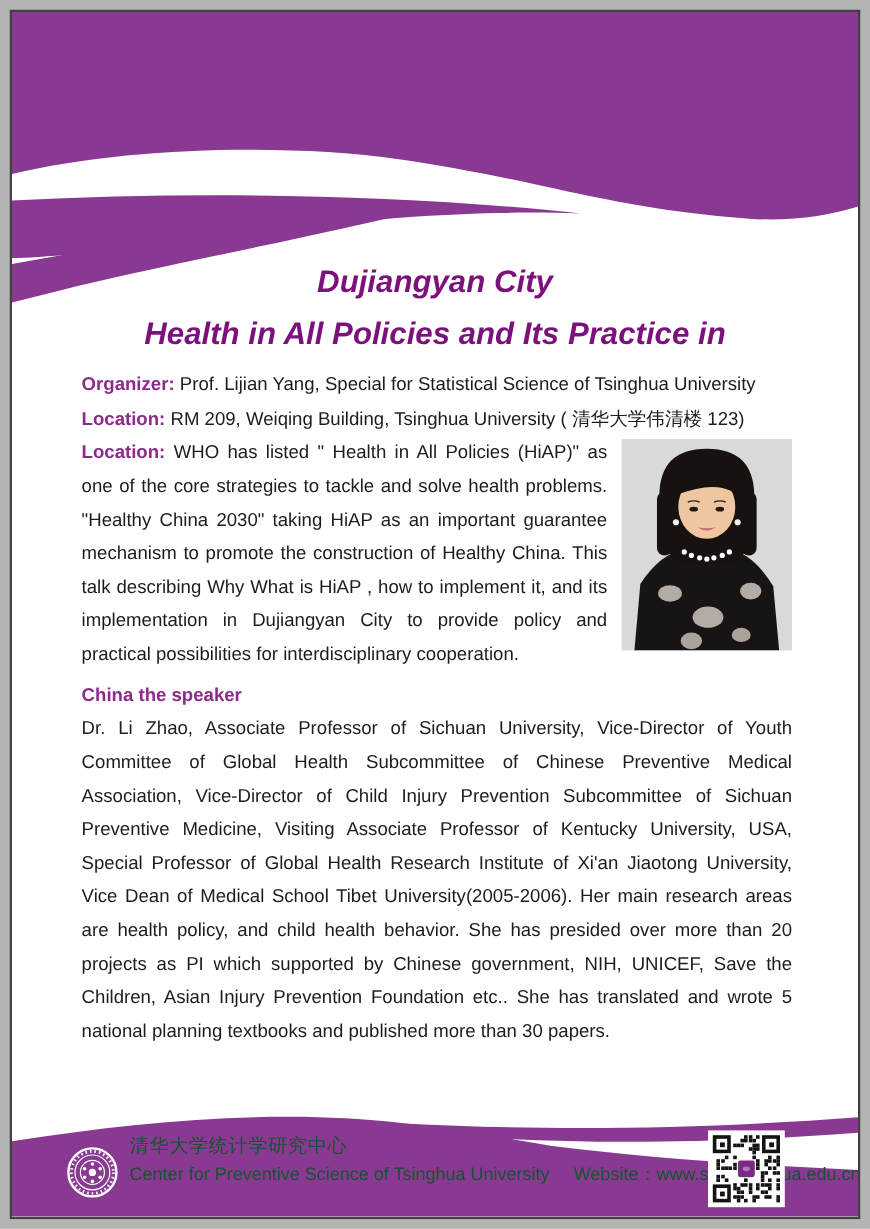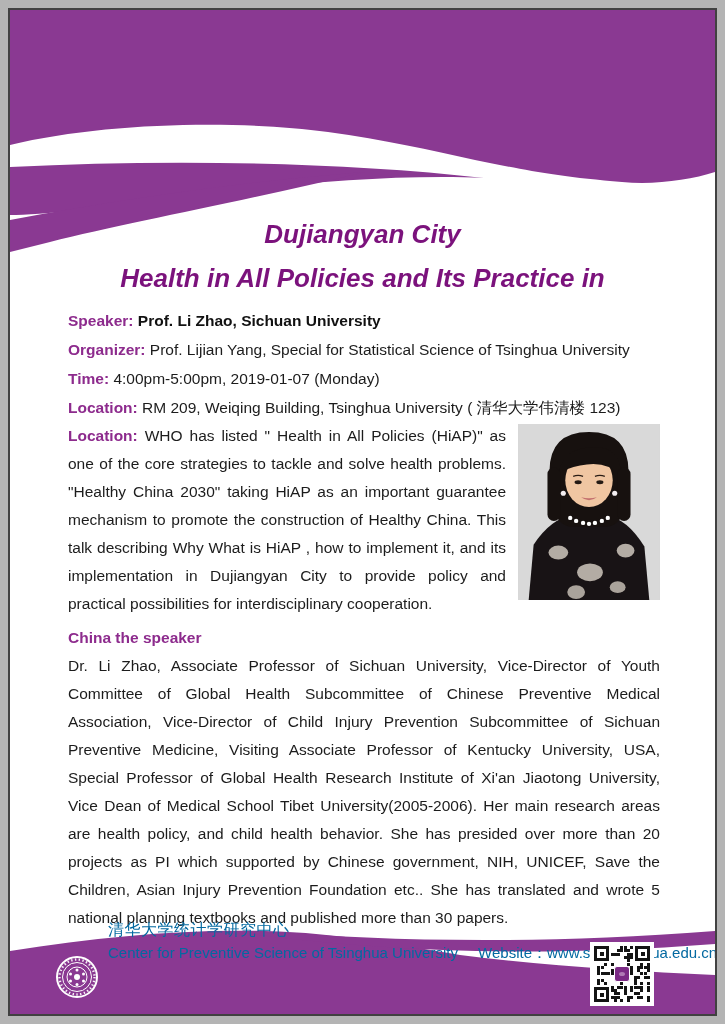--- a/index.html
+++ b/index.html
@@ -32,21 +32,21 @@
   .para{text-align:justify;line-height:28px;}
   .abstract{margin-top:0;}
   .photo{
     float:right;width:142px;height:176px;margin:2px 0 6px 12px;
     background:#d9d9d9;
   }
   .about-h{color:#8d2b8d;font-weight:bold;line-height:28px;margin-top:6px;}
   
   .ftr-svg{position:absolute;left:0;bottom:0;width:705px;height:95px;display:block;}
   .ftr-logo{position:absolute;left:45px;top:945px;width:44px;height:44px;}
-  .ftr-text{position:absolute;left:98px;top:908px;color:#0369a1;font-weight:300;}
+  .ftr-text{position:absolute;left:98px;top:934px;color:#14532d;font-weight:300;}
   .ftr-zh{font-size:16px;line-height:24px;letter-spacing:0.5px;}
   .ftr-en{font-size:15px;line-height:22px;white-space:nowrap;}
   .ftr-web{margin-left:16px;}
   
   .qr{position:absolute;left:580px;top:932px;width:64px;height:64px;background:#ffffff;}
   .qm{position:absolute;width:3px;height:3px;background:#141414;}
   .qf{position:absolute;width:15px;height:15px;border:3px solid #141414;background:#fff;box-sizing:border-box;}
   .qf::after{content:"";position:absolute;left:2.5px;top:2.5px;width:4px;height:4px;background:#141414;}
   .qc{position:absolute;left:24px;top:24px;width:16px;height:16px;background:#7b2a85;border:1px solid #fff;border-radius:3px;box-sizing:border-box;}
   .qc::after{content:"";position:absolute;left:4px;top:5px;width:6px;height:4px;border-radius:50%;background:#b07ab5;}
@@ -65,30 +65,22 @@
   <div class="hdr-text">
   </div>
 
   <div class="talk-title">
     <div>Dujiangyan City</div>
     <div>Health in All Policies and Its Practice in</div>
   </div>
 
   <div class="content">
     <div class="detail">
-      <span class="lbl">Speaker:</span>
-      <span class="val-bold">Prof. Li Zhao, Sichuan University</span>
-    </div>
-    <div class="detail">
       <span class="lbl">Organizer:</span>
       <span>Prof. Lijian Yang, Special for Statistical Science of Tsinghua University</span>
-    </div>
-    <div class="detail">
-      <span class="lbl">Time:</span>
-      <span>4:00pm-5:00pm, 2019-01-07 (Monday)</span>
     </div>
     <div class="detail">
       <span class="lbl">Location:</span>
       <span>RM 209, Weiqing Building, Tsinghua University ( 清华大学伟清楼 123)</span>
     </div>
 
     <div class="para abstract">
       
       <span class="photo">
         <svg width="142" height="176" viewBox="0 0 142 178" aria-hidden="true">

